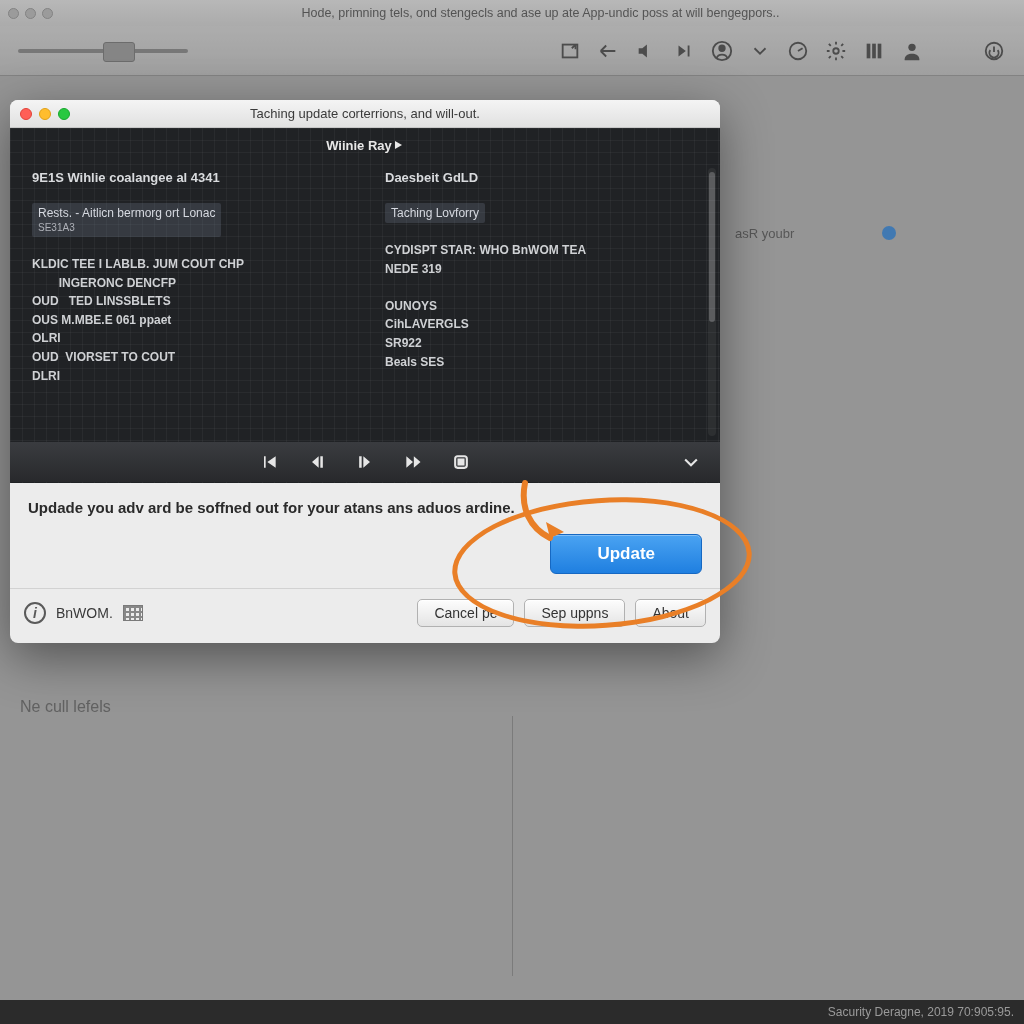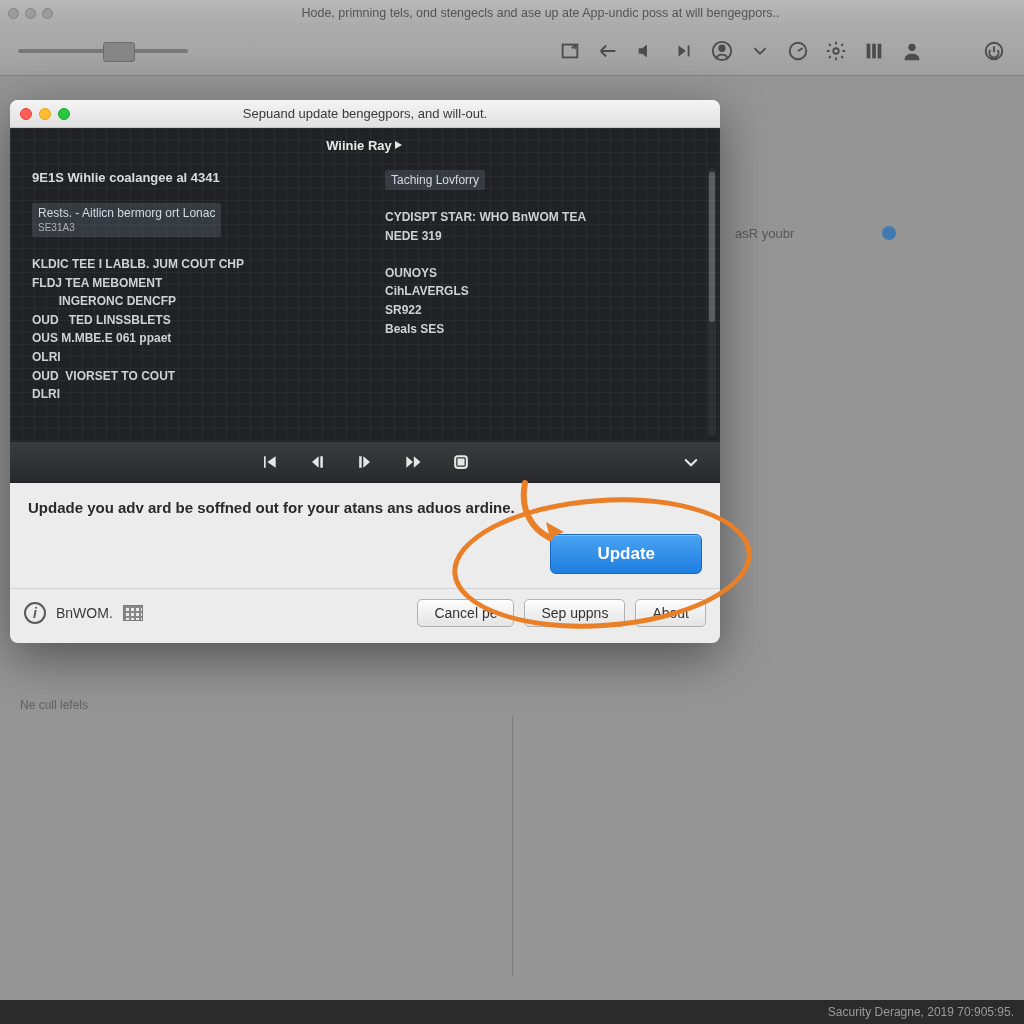--- a/index.html
+++ b/index.html
@@ -14,21 +14,21 @@
 .slider { width:170px; height:4px; background:#8a8a8a; border-radius:2px; position:relative; }
 .slider::after { content:""; position:absolute; top:-7px; left:85px; width:30px; height:18px; background:#9e9e9e; border-radius:3px; border:1px solid #7a7a7a; }
 .spacer { flex:1; }
 .ticon { width:24px; height:24px; display:flex; align-items:center; justify-content:center; color:#4a4a4a; }
 .ticon svg { width:22px; height:22px; }
 .bg-body { position:absolute; top:76px; bottom:24px; left:0; right:0; background:#b5b5b5; }
 .bg-right-hint { position:absolute; top:150px; left:735px; font-size:13px; color:#5a5a5a; }
 .bg-right-dot { position:absolute; top:150px; left:882px; width:14px; height:14px; border-radius:50%; background:#3a8de0; }
 .bg-divider { position:absolute; top:640px; left:512px; width:1px; height:260px; background:#8f8f8f; }
 .bg-footer { position:absolute; bottom:0; left:0; right:0; height:24px; background:#1a1a1a; color:#bcbcbc; font-size:12px; display:flex; align-items:center; justify-content:flex-end; padding:4px 10px; }
-.bg-small-label { position:absolute; top:622px; left:20px; font-size:12px; color:#6a6a6a; }
+.bg-small-label { position:absolute; top:622px; left:20px; font-size:16px; color:#6a6a6a; }
 
 .overlay { position:absolute; inset:0; background:rgba(80,80,80,0.32); }
 
 .dialog { position:absolute; top:100px; left:10px; width:710px; background:#ececec; border-radius:8px; box-shadow:0 14px 50px rgba(0,0,0,0.45); overflow:hidden; }
 .dlg-titlebar { height:28px; background:linear-gradient(#f4f4f4,#e1e1e1); display:flex; align-items:center; padding:0 10px; border-bottom:1px solid #c7c7c7; }
 .traffic { display:flex; gap:7px; }
 .tl { width:12px; height:12px; border-radius:50%; }
 .tl-r { background:#ff5f57; border:0.5px solid #e24238; }
 .tl-y { background:#ffbd2e; border:0.5px solid #e1a116; }
 .tl-g { background:#28c840; border:0.5px solid #17a82d; }
@@ -163,49 +163,49 @@
 
 <div class="overlay"></div>
 
 <div class="dialog">
   <div class="dlg-titlebar">
     <div class="traffic">
       <span class="tl tl-r"></span>
       <span class="tl tl-y"></span>
       <span class="tl tl-g"></span>
     </div>
-    <div class="dlg-title">Sepuand update bengegpors, and will-out.</div>
+    <div class="dlg-title">Taching update corterrions, and will-out.</div>
   </div>
 
   <div class="viewer">
     <div class="vw-hdr">
       <span>Wiinie Ray</span>
       <svg class="play-ico" viewBox="0 0 24 24" fill="#e8e8e8">
           <path d="M6 4l14 8-14 8z"></path>
         </svg>
     </div>
     <div class="vw-body">
       <div class="col">
         <div class="line1">9E1S   Wihlie coalangee  al 4341</div>
         <div class="boxed">
           <span>Rests. - Aitlicn bermorg ort Lonac</span><br>
           <span class="sub">SE31A3</span>
         </div>
         <div class="credits" id="credL">
             <div>KLDIC TEE I LABLB. JUM COUT CHP</div>
-            <div>FLDJ TEA MEBOMENT</div>
             <div>        INGERONC DENCFP</div>
             <div>OUD   TED LINSSBLETS</div>
             <div>OUS M.MBE.E 061 ppaet</div>
             <div>OLRI</div>
             <div>OUD  VIORSET TO COUT</div>
             <div>DLRI</div>
           </div>
       </div>
       <div class="col">
+        <div class="line1">Daesbeit GdLD</div>
         <div class="boxed">Taching Lovforry</div>
         <div class="credits" id="credR">
             <div>CYDISPT STAR: WHO BnWOM TEA</div>
             <div>NEDE 319</div>
             <div>&nbsp;</div>
             <div>OUNOYS</div>
             <div>CihLAVERGLS</div>
             <div>SR922</div>
             <div>Beals SES</div>
           </div>

